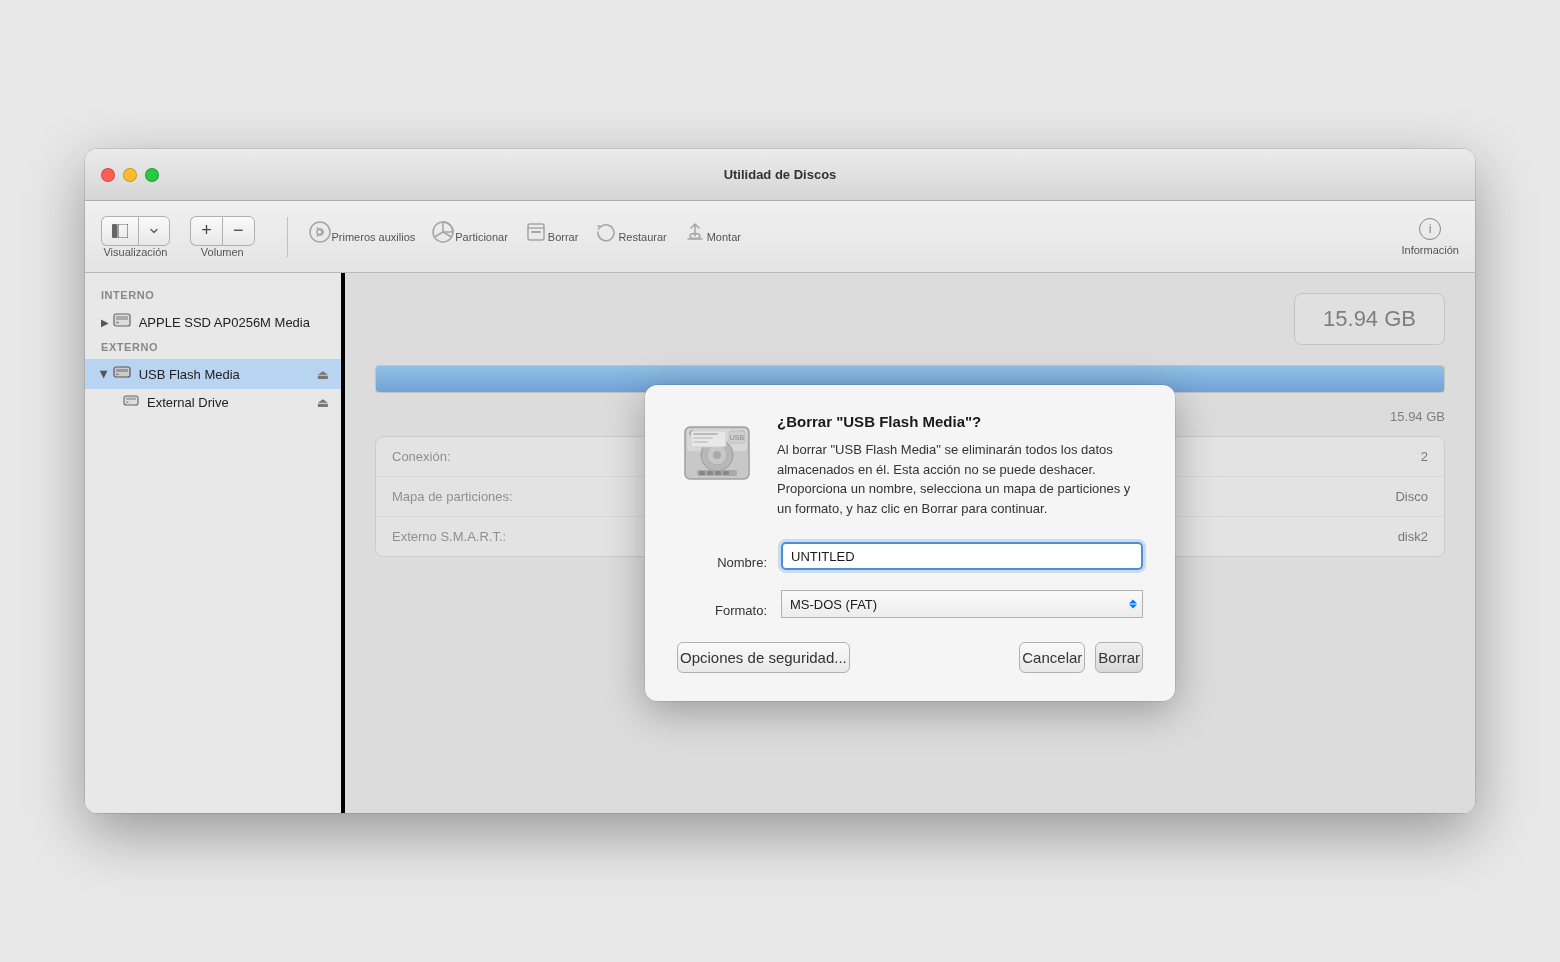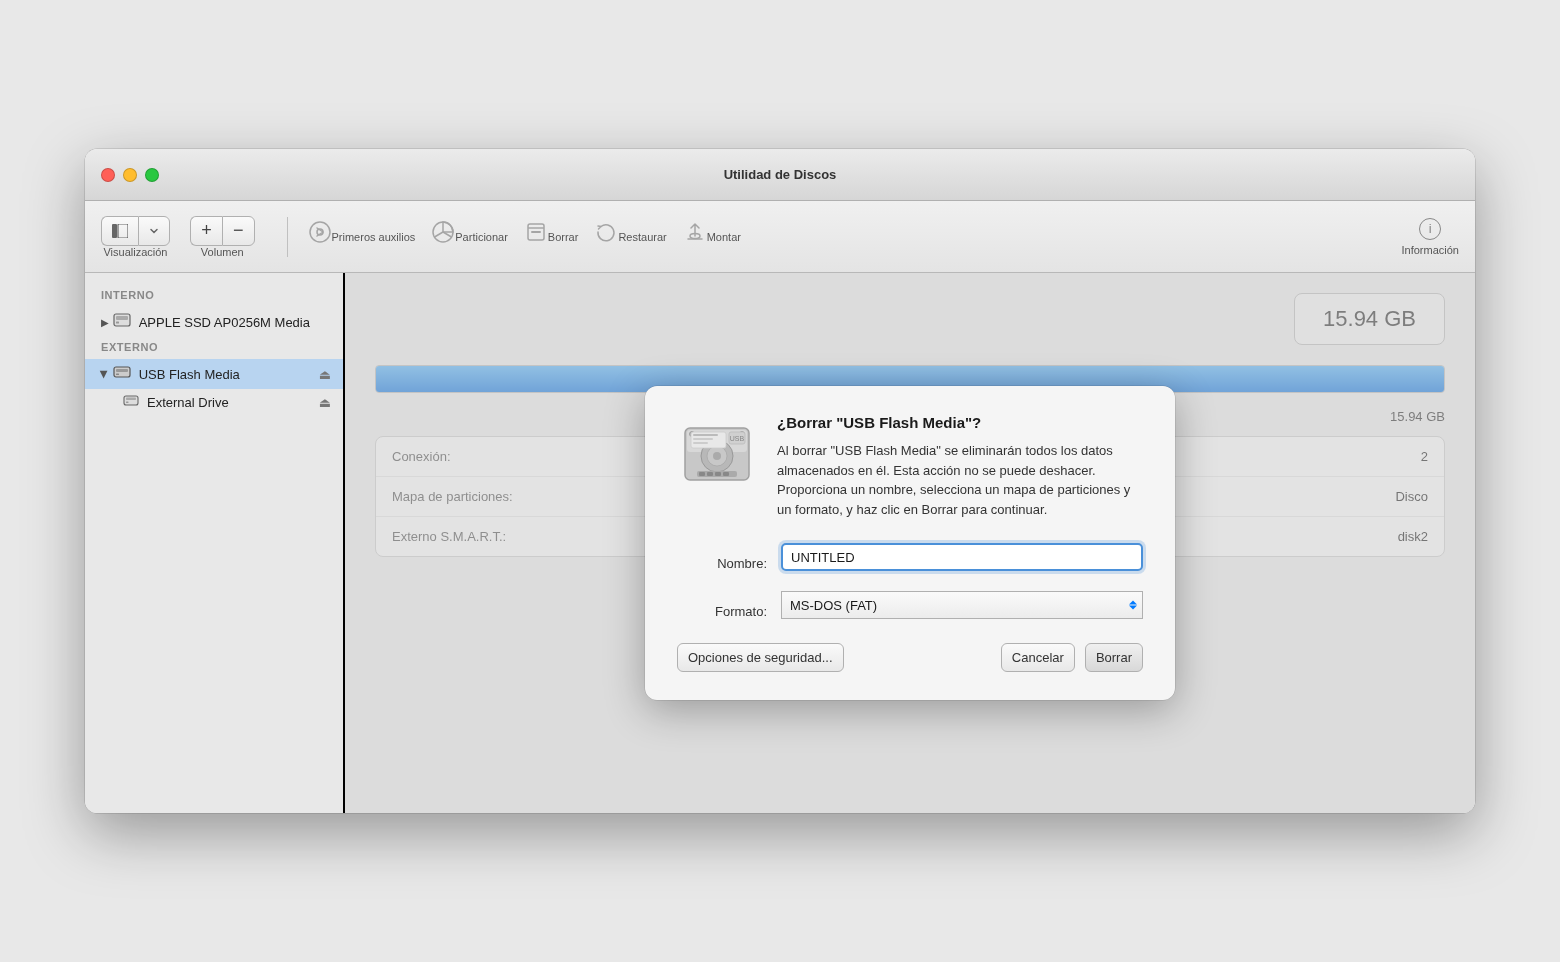--- a/index.html
+++ b/index.html
@@ -179,21 +179,21 @@
     .main {
       display: flex;
       flex: 1;
       overflow: hidden;
     }
 
     
     .sidebar {
       width: 260px;
       background: #e8e8e8;
-      border-right: 2px solid #000000;
+      border-right: 4px solid #000000;
       padding: 12px 0;
       flex-shrink: 0;
       overflow-y: auto;
     }
 
     .sidebar-section-label {
       font-size: 11px;
       font-weight: 600;
       color: #888;
       text-transform: uppercase;
@@ -498,23 +498,23 @@
     }
 
     .modal-buttons {
       display: flex;
       justify-content: flex-end;
       gap: 10px;
       align-items: center;
     }
 
     .modal-btn {
-      padding: 6px 10px;
+      padding: 6px 2px;
       border-radius: 6px;
-      font-size: 13px;
+      font-size: 15px;
       cursor: pointer;
       font-family: inherit;
     }
 
     .modal-btn-secondary {
       background: linear-gradient(180deg, #fafafa 0%, #e8e8e8 100%);
       border: 1px solid #b0b0b0;
       color: #333;
     }
 

